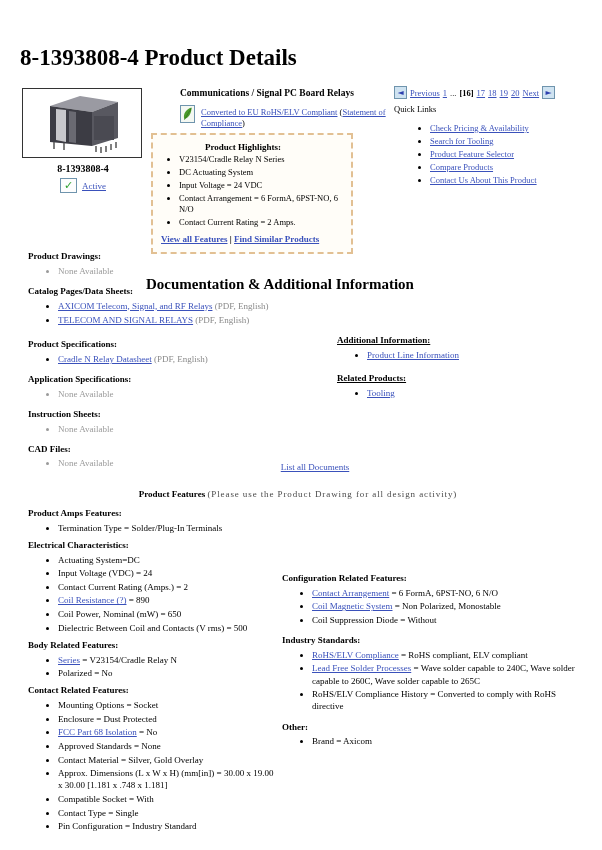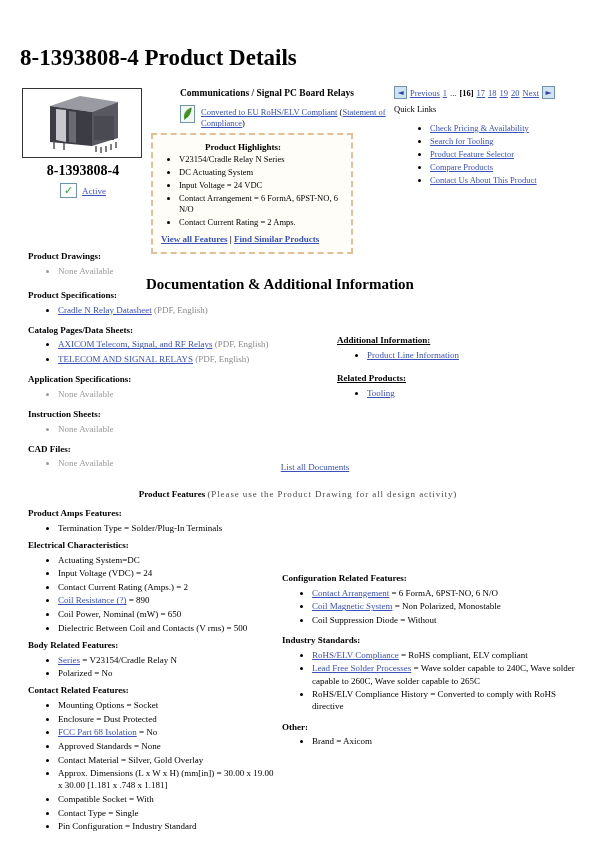--- a/index.html
+++ b/index.html
@@ -13,21 +13,21 @@
   .muted { color:#9a9a9a; }
   .suffix { color:#8a8a8a; }
 
   
   .page-title { position:absolute; left:20px; top:46px; margin:0; font-size:23px; font-weight:bold; line-height:1; }
 
   
   .image-block { position:absolute; left:22px; top:88px; width:122px; text-align:center; }
   .image-frame { width:120px; height:70px; border:1px solid #333; background:#fff;
     display:flex; align-items:center; justify-content:center; }
-  .part-caption { font-weight:bold; font-size:14px; margin-top:5px; }
+  .part-caption { font-weight:bold; font-size:10px; margin-top:5px; }
   .active-row { margin-top:4px; display:flex; align-items:center; justify-content:center; gap:5px; }
   .check-box { width:17px; height:15px; border:1px solid #6f94ad; background:#fdfdfd;
     display:inline-flex; align-items:center; justify-content:center;
     font-family:"DejaVu Sans", sans-serif; font-size:11px; font-weight:bold; color:#2ea02e; }
 
   
   .info-block { position:absolute; left:155px; top:88px; width:235px;margin-left:25px; }
   .category-heading { font-weight:bold; font-size:9.5px; margin:0; }
   .rohs-row { margin-top:7px; display:flex; gap:6px; align-items:flex-start; }
   .leaf-box { flex:0 0 auto; width:15px; height:18px; border:1px solid #6f94ad; background:#f4f8f2;
@@ -157,31 +157,31 @@
 
   <div class="doc-heading">Documentation &amp; Additional Information</div>
 
   <div class="doc-left">
     <div class="doc-sec">
       <div class="sec-title">Product Drawings:</div>
       <ul>
           <li class="muted">None Available</li>
         </ul>
     </div>
+    <div class="doc-sec">
+      <div class="sec-title">Catalog Pages/Data Sheets:</div>
+      <ul>
+        <li><a class="lnk">AXICOM Telecom, Signal, and RF Relays</a><span class="suffix"> (PDF, English)</span></li>
+        <li><a class="lnk">TELECOM AND SIGNAL RELAYS</a><span class="suffix"> (PDF, English)</span></li>
+      </ul>
+    </div>
     <div class="doc-sec" style="margin-top:13px;">
       <div class="sec-title">Product Specifications:</div>
       <ul>
         <li><a class="lnk">Cradle N Relay Datasheet</a><span class="suffix"> (PDF, English)</span></li>
-      </ul>
-    </div>
-    <div class="doc-sec">
-      <div class="sec-title">Catalog Pages/Data Sheets:</div>
-      <ul>
-        <li><a class="lnk">AXICOM Telecom, Signal, and RF Relays</a><span class="suffix"> (PDF, English)</span></li>
-        <li><a class="lnk">TELECOM AND SIGNAL RELAYS</a><span class="suffix"> (PDF, English)</span></li>
       </ul>
     </div>
     <div class="doc-sec">
       <div class="sec-title">Application Specifications:</div>
       <ul>
           <li class="muted">None Available</li>
         </ul>
     </div>
     <div class="doc-sec">
       <div class="sec-title">Instruction Sheets:</div>

